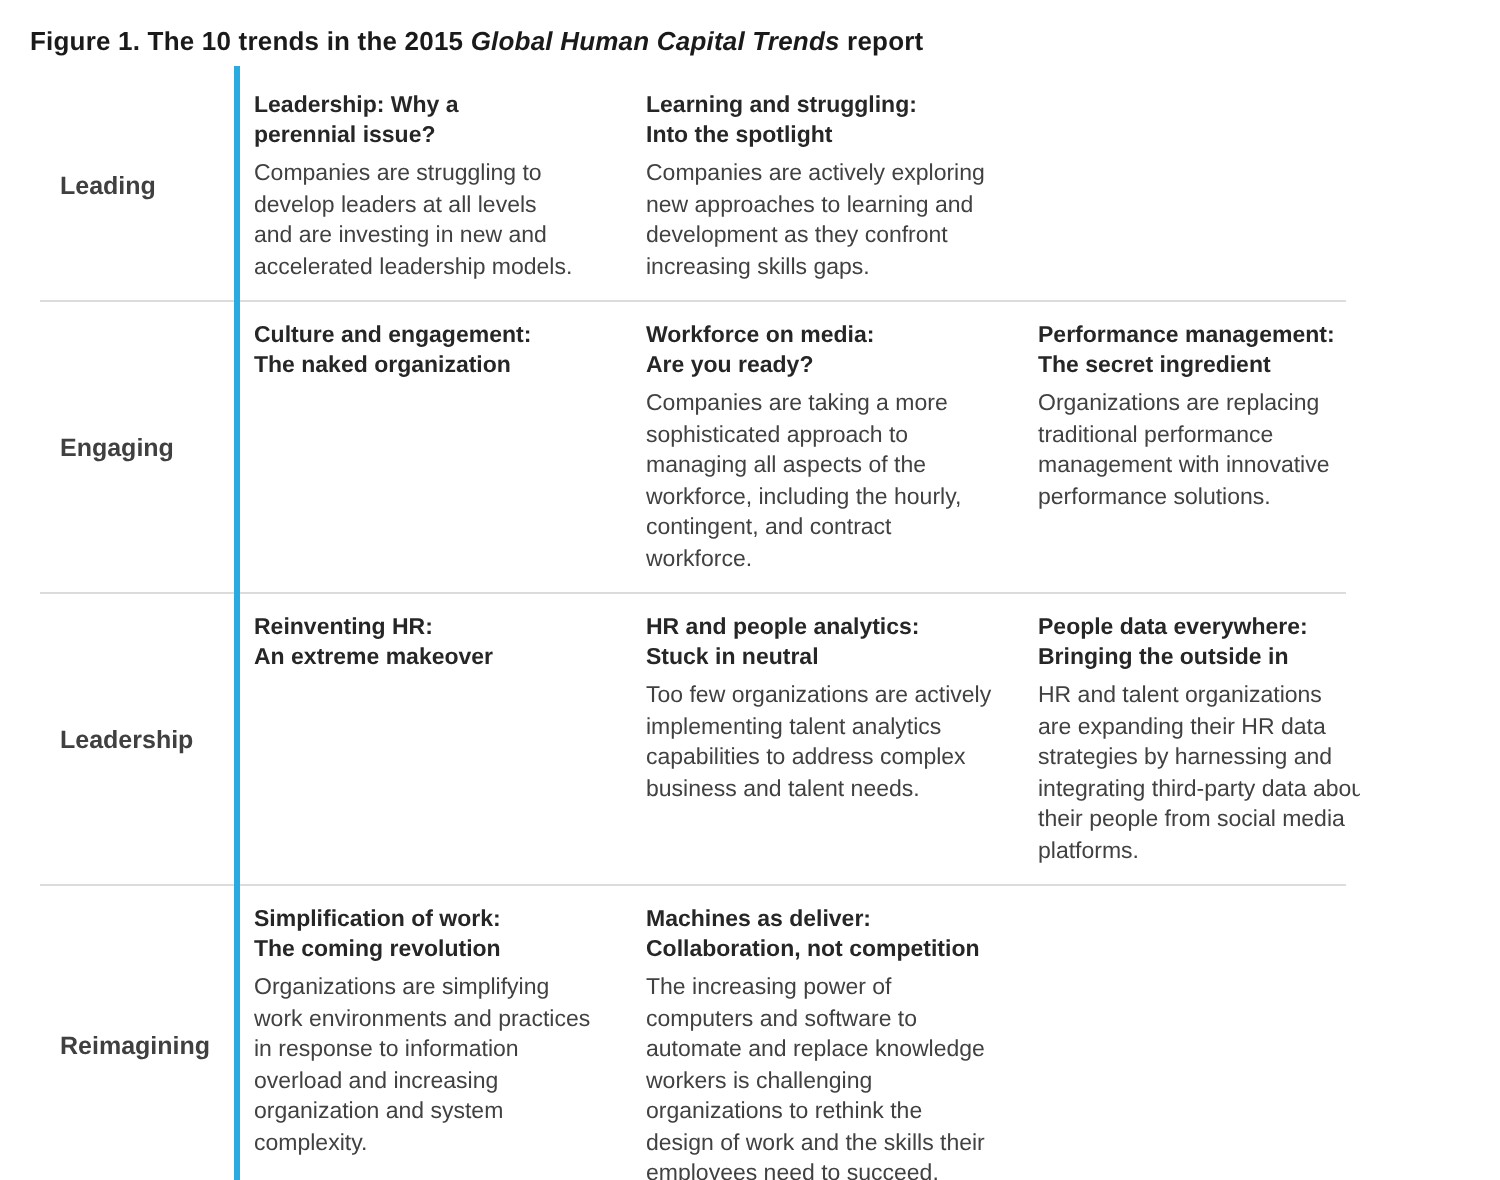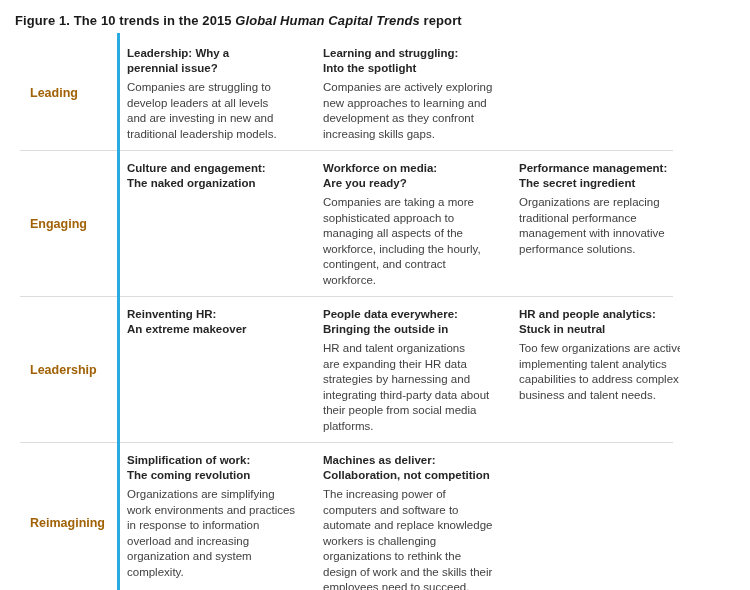--- a/index.html
+++ b/index.html
@@ -47,21 +47,21 @@
   }
   .t-row + .t-row { border-top: 1.5px solid var(--divider); }
   .row-label {
     width: 100px;
     flex: 0 0 100px;
     display: flex;
     align-items: center;
     padding-left: 10px;
     font-size: 12.5px;
     font-weight: bold;
-    color: #a16207;
+    color: #404040;
   }
   .row-cells {
     display: flex;
     padding-left: 7px;
     padding-top: 10px;
     padding-bottom: 8px;
   }
   .trend-cell {
     width: 196px;
     flex: 0 0 196px;
@@ -100,21 +100,21 @@
 
     <div class="t-row r1">
       <div class="row-label">Leading</div>
       <div class="row-cells">
         <div class="trend-cell">
           <div class="trend-title">Leadership: Why a
 perennial issue?</div>
           <div class="trend-body">Companies are struggling to
 develop leaders at all levels
 and are investing in new and
-traditional leadership models.</div>
+accelerated leadership models.</div>
         </div>
         <div class="trend-cell">
           <div class="trend-title">Learning and struggling:
 Into the spotlight</div>
           <div class="trend-body">Companies are actively exploring
 new approaches to learning and
 development as they confront
 increasing skills gaps.</div>
         </div>
       </div>
@@ -149,36 +149,36 @@
     </div>
 
     <div class="t-row r3">
       <div class="row-label">Leadership</div>
       <div class="row-cells">
         <div class="trend-cell">
           <div class="trend-title">Reinventing HR:
 An extreme makeover</div>
         </div>
         <div class="trend-cell">
+          <div class="trend-title">HR and people analytics:
+Stuck in neutral</div>
+          <div class="trend-body">Too few organizations are actively
+implementing talent analytics
+capabilities to address complex
+business and talent needs.</div>
+        </div>
+        <div class="trend-cell">
           <div class="trend-title">People data everywhere:
 Bringing the outside in</div>
           <div class="trend-body">HR and talent organizations
 are expanding their HR data
 strategies by harnessing and
 integrating third-party data about
 their people from social media
 platforms.</div>
-        </div>
-        <div class="trend-cell">
-          <div class="trend-title">HR and people analytics:
-Stuck in neutral</div>
-          <div class="trend-body">Too few organizations are actively
-implementing talent analytics
-capabilities to address complex
-business and talent needs.</div>
         </div>
       </div>
     </div>
 
     <div class="t-row r4">
       <div class="row-label">Reimagining</div>
       <div class="row-cells">
         <div class="trend-cell">
           <div class="trend-title">Simplification of work:
 The coming revolution</div>

